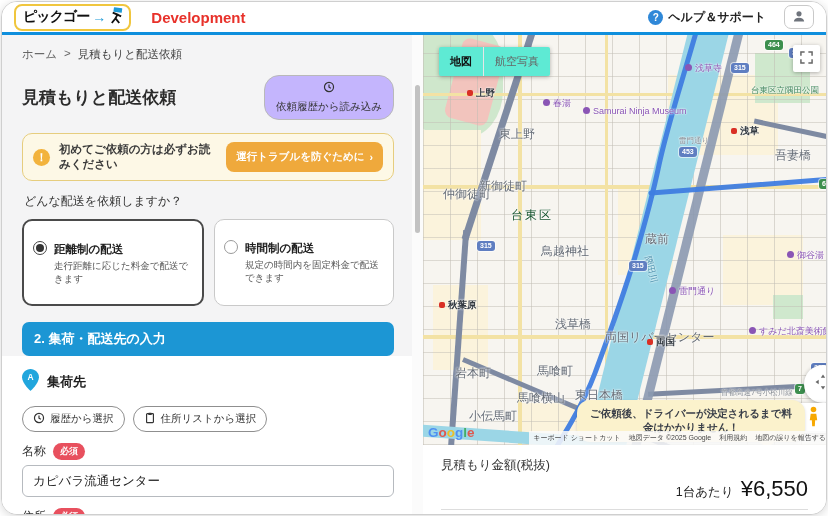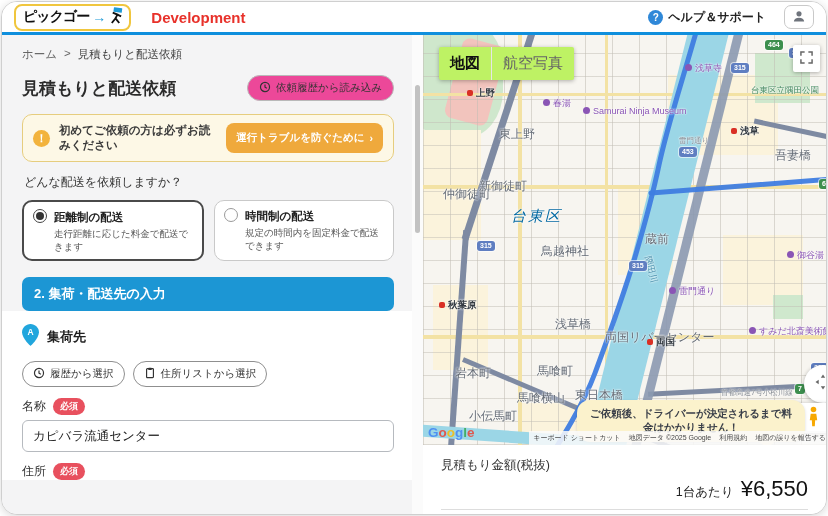--- a/index.html
+++ b/index.html
@@ -24,34 +24,34 @@
   .avatar-btn { width:30px; height:24px; border:1px solid #c9c9c9; border-radius:7px; background:#fff;
                 display:flex; align-items:center; justify-content:center; cursor:pointer; margin-left:8px; }
 
   
   .left { position:absolute; left:0; top:33px; width:410px; bottom:0; background:#f4f4f5; overflow:hidden; }
   .left-inner { padding:12px 18px 0 20px; }
   .breadcrumb { font-size:11.5px; color:#666; display:flex; gap:7px; }
   .breadcrumb .crumb-current { color:#444; }
   .title-row { display:flex; align-items:center; justify-content:space-between; margin-top:13px; }
   .page-title { font-size:17px; font-weight:bold; color:#2b2b2b; }
-  .hist-btn { display:flex; align-items:center; gap:5px; background:#ec4899; border:1px solid #b9b9b9;
-              border-radius:15px; padding:5px 11px; font-size:10.5px; color:#333; cursor:pointer; }
+  .hist-btn { display:flex; align-items:center; gap:5px; background:#c4b5fd; border:1px solid #b9b9b9;
+              border-radius:15px; padding:5px 11px; font-size:10.5px; color:#333; cursor:pointer;flex-direction:column; }
   .alert { margin-top:13px; background:#fdf8e6; border:1px solid #e6cd7e; border-radius:10px;
            padding:8px 10px; display:flex; align-items:center; gap:9px; }
   .excl-circle { width:17px; height:17px; border-radius:50%; background:#f2b33d; color:#fff; font-weight:bold;
                  font-size:11px; display:flex; align-items:center; justify-content:center; flex:0 0 auto; }
   .alert-text { font-size:11.5px; font-weight:bold; color:#3a3a3a; flex:1; }
   .alert-btn { background:#efa93c; color:#fff; border:none; border-radius:8px; font-weight:bold; font-size:10.5px;
                padding:8px 10px; cursor:pointer; display:flex; align-items:center; gap:5px; white-space:nowrap; }
   .section-header { margin-top:15px; background:#1c96d4; color:#fff; border-radius:7px; font-size:13px;
                     font-weight:bold; padding:8px 12px; }
   .question { margin:12px 2px 9px; font-size:12px; color:#333; }
   .options { display:flex; gap:10px; }
-  .opt-card { flex:1; background:#fff; border:1px solid #c9c9c9; border-radius:10px; padding:5px 9px;
+  .opt-card { flex:1; background:#fff; border:1px solid #c9c9c9; border-radius:10px; padding:18px 9px;
               display:flex; gap:7px; cursor:pointer; }
   .opt-card.sel { border:2px solid #4a4a4a; }
   .radio { width:14px; height:14px; border-radius:50%; border:1px solid #9a9a9a; margin-top:2px; flex:0 0 auto;
            display:flex; align-items:center; justify-content:center; background:#fff; }
   .opt-card.sel .radio { border-color:#444; }
   .radio .dot { width:8px; height:8px; border-radius:50%; background:transparent; }
   .opt-card.sel .radio .dot { background:#333; }
   .opt-title { font-size:11.5px; font-weight:bold; color:#222; }
   .opt-desc { font-size:9.5px; color:#555; margin-top:3px; }
   .white-zone { background:#fff; margin:0 -18px 0 -20px; padding:13px 18px 0 20px; }
@@ -76,37 +76,37 @@
      background-image:
        repeating-linear-gradient(90deg, rgba(193,189,180,.55) 0 1px, transparent 1px 27px),
        repeating-linear-gradient(0deg, rgba(193,189,180,.5) 0 1px, transparent 1px 23px); }
   .yroad { position:absolute; background:#f3e2a4; }
   .slate { position:absolute; background:#7e8aa2; }
   .river { position:absolute; left:210px; top:-40px; width:40px; height:520px; background:#9bd6e6; transform:rotate(14deg); }
   .hwy   { position:absolute; left:256px; top:-40px; width:9px; height:520px; background:#8b99b0; transform:rotate(14deg); opacity:.9; }
   .canal { position:absolute; left:-15px; top:396px; width:210px; height:12px; background:#9bd6e6; transform:rotate(4deg); }
   .route-svg { position:absolute; inset:0; }
   .map-label { position:absolute; white-space:nowrap; text-shadow:0 0 2px #fff,0 0 2px #fff; }
-  .map-label.city { font-size:15px; color:#0369a1; letter-spacing:2px;font-style:italic; }
+  .map-label.city { font-size:12px; color:#14532d; letter-spacing:2px; }
   .map-label.town { font-size:12px; color:#646b75; }
   .map-label.station { font-size:9.5px; font-weight:bold; color:#343b42; }
   .map-label.station::before { content:""; display:inline-block; width:6px; height:6px; background:#d93025;
         border-radius:2px; margin-right:3px; }
   .map-label.poi { font-size:9px; color:#8a55b5; }
   .map-label.poi::before { content:""; display:inline-block; width:7px; height:7px; background:#8a55b5;
         border-radius:50%; margin-right:3px; }
   .map-label.park { font-size:8.5px; color:#40875c; }
   .map-label.road { font-size:7.5px; color:#8a8f96; }
   .map-label.water { font-size:9px; color:#468fac; }
   .shield { position:absolute; font-size:7px; font-weight:bold; color:#fff; border-radius:3px; padding:1px 3px;
             line-height:1.1; box-shadow:0 0 0 1px rgba(255,255,255,.6); }
   .shield.b { background:#5f7ec1; }
   .shield.g { background:#3d8f4e; }
-  .map-type { position:absolute; left:16px; top:12px; background:#bef264; border-radius:2px;
-              box-shadow:0 1px 4px rgba(0,0,0,.3); display:flex; font-size:15px; cursor:pointer; }
+  .map-type { position:absolute; left:16px; top:12px; background:#5eead4; border-radius:2px;
+              box-shadow:0 1px 4px rgba(0,0,0,.3); display:flex; font-size:11px; cursor:pointer; }
   .map-type .seg { padding:7px 11px; }
   .map-type .seg.active { font-weight:bold; color:#111; }
   .map-type .seg.idle { color:#666; border-left:1px solid #e6e6e6; }
   .fullscreen-btn { position:absolute; right:10px; top:10px; width:27px; height:27px; background:#fff; border-radius:2px;
               box-shadow:0 1px 4px rgba(0,0,0,.3); display:flex; align-items:center; justify-content:center; cursor:pointer; }
   .pan-btn { position:absolute; right:-12px; top:330px; width:38px; height:38px; background:#fff; border-radius:50%;
              box-shadow:0 1px 4px rgba(0,0,0,.3); display:flex; align-items:center; justify-content:center; cursor:pointer; }
   .pegman-btn { position:absolute; right:2px; top:368px; width:29px; height:30px; background:#fff; border-radius:2px;
              box-shadow:0 1px 4px rgba(0,0,0,.3); display:flex; align-items:center; justify-content:center; cursor:pointer; }
   .map-tooltip { position:absolute; left:154px; top:365px; width:228px; background:#fbf2cc; border-radius:13px;

